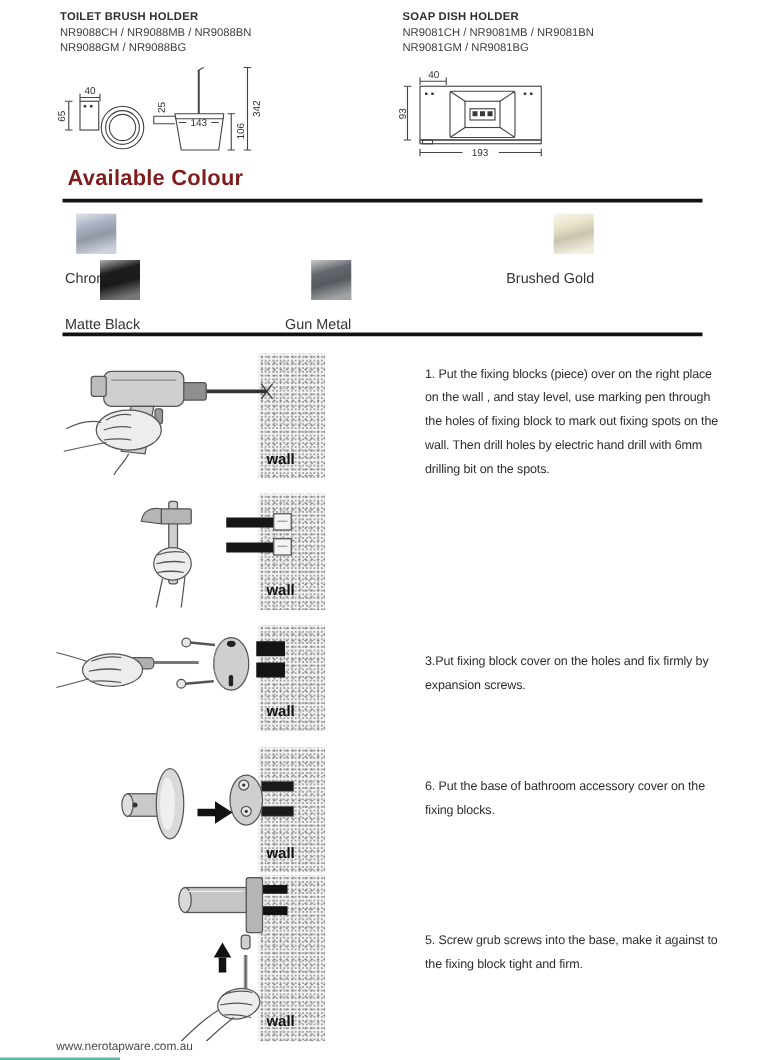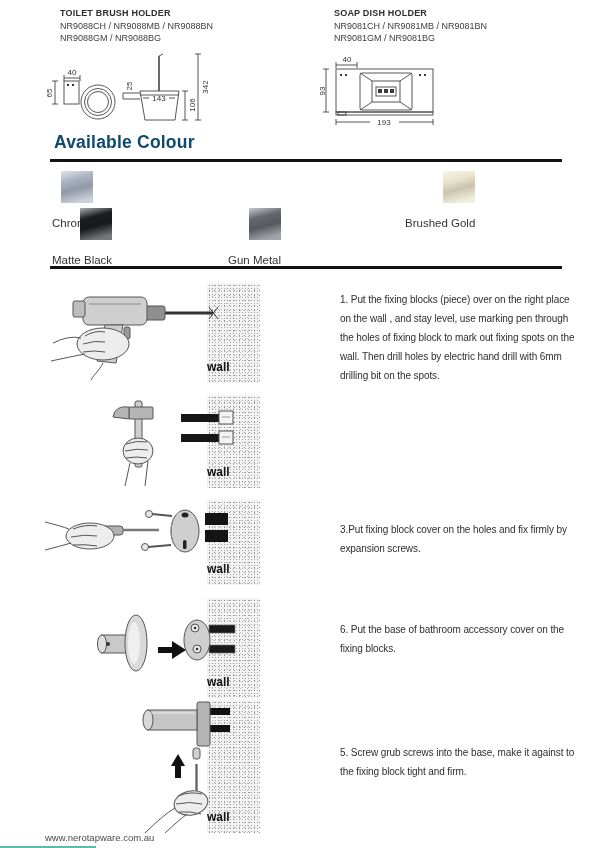--- a/index.html
+++ b/index.html
@@ -4,33 +4,33 @@
 <style>
   html,body { margin:0; padding:0; background:#ffffff; }
   .page {
     position:relative; width:613px; height:848px; background:#fff;
     font-family:"Liberation Sans","DejaVu Sans",sans-serif; color:#222;
     overflow:hidden;
   }
   svg text { font-family:"Liberation Sans","DejaVu Sans",sans-serif; }
 
   
-  .product { position:absolute; top:8px;margin-left:12px; }
+  .product { position:absolute; top:8px; }
   #product-left { left:48px; }
   #product-right { left:322px; }
   .product-title { font-size:9px; font-weight:bold; color:#2e2e2e; letter-spacing:.2px; margin:0 0 3px 0; }
   .product-models { font-size:9px; color:#3d3d3d; line-height:11.5px; }
 
   
   .tech-drawing { position:absolute; }
   #drawing-left { left:28px; top:50px; }
   #drawing-right { left:318px; top:56px; }
 
   
-  .section-heading { position:absolute; font-size:17.5px; font-weight:bold; color:#0c4a6e; margin:0; letter-spacing:.2px; }
+  .section-heading { position:absolute; font-size:17.5px; font-weight:bold; color:#7f1d1d; margin:0; letter-spacing:.2px; }
   #heading-colour { left:54px; top:132px; }
   #heading-install { left:54px; top:241px; }
   .rule { position:absolute; left:50px; width:512px; height:3px; background:#121212; }
   #rule-colour { top:159px; }
   #rule-install { top:266px; }
 
   
   .colour-item { position:absolute; display:flex; align-items:flex-end; gap:14px; height:32px;flex-direction:column; }
   #colour-0 { left:52px;  top:171px; }
   #colour-1 { left:228px; top:171px; }
@@ -56,21 +56,21 @@
     position:absolute; right:0; top:0; bottom:0; width:53px;
     background-color:#f3f3f3;
     background-image:
       radial-gradient(circle, #8d8d8d .8px, transparent .95px),
       radial-gradient(circle, #b8b8b8 .8px, transparent .95px),
       radial-gradient(circle, #a2a2a2 .6px, transparent .8px);
     background-size:5px 5px, 7px 7px, 3px 3px;
     background-position:0 0, 2px 3px, 1px 1px;
   }
   .wall-label {
-    position:absolute; bottom:9px; left:0; right:18px; text-align:left;
+    position:absolute; bottom:9px; left:0; right:18px; text-align:center;
     font-size:12px; font-weight:600; color:#111;
   }
   .art { position:absolute; inset:0; }
 
   .step-text { position:absolute; left:340px; width:236px; font-size:10px; letter-spacing:-0.1px; line-height:19px; color:#2e2e2e; }
   #text-1 { top:290px; }
   #text-2 { top:424px; }
   #text-3 { top:520px; }
   #text-4 { top:620px; }
   #text-5 { top:743px; }

